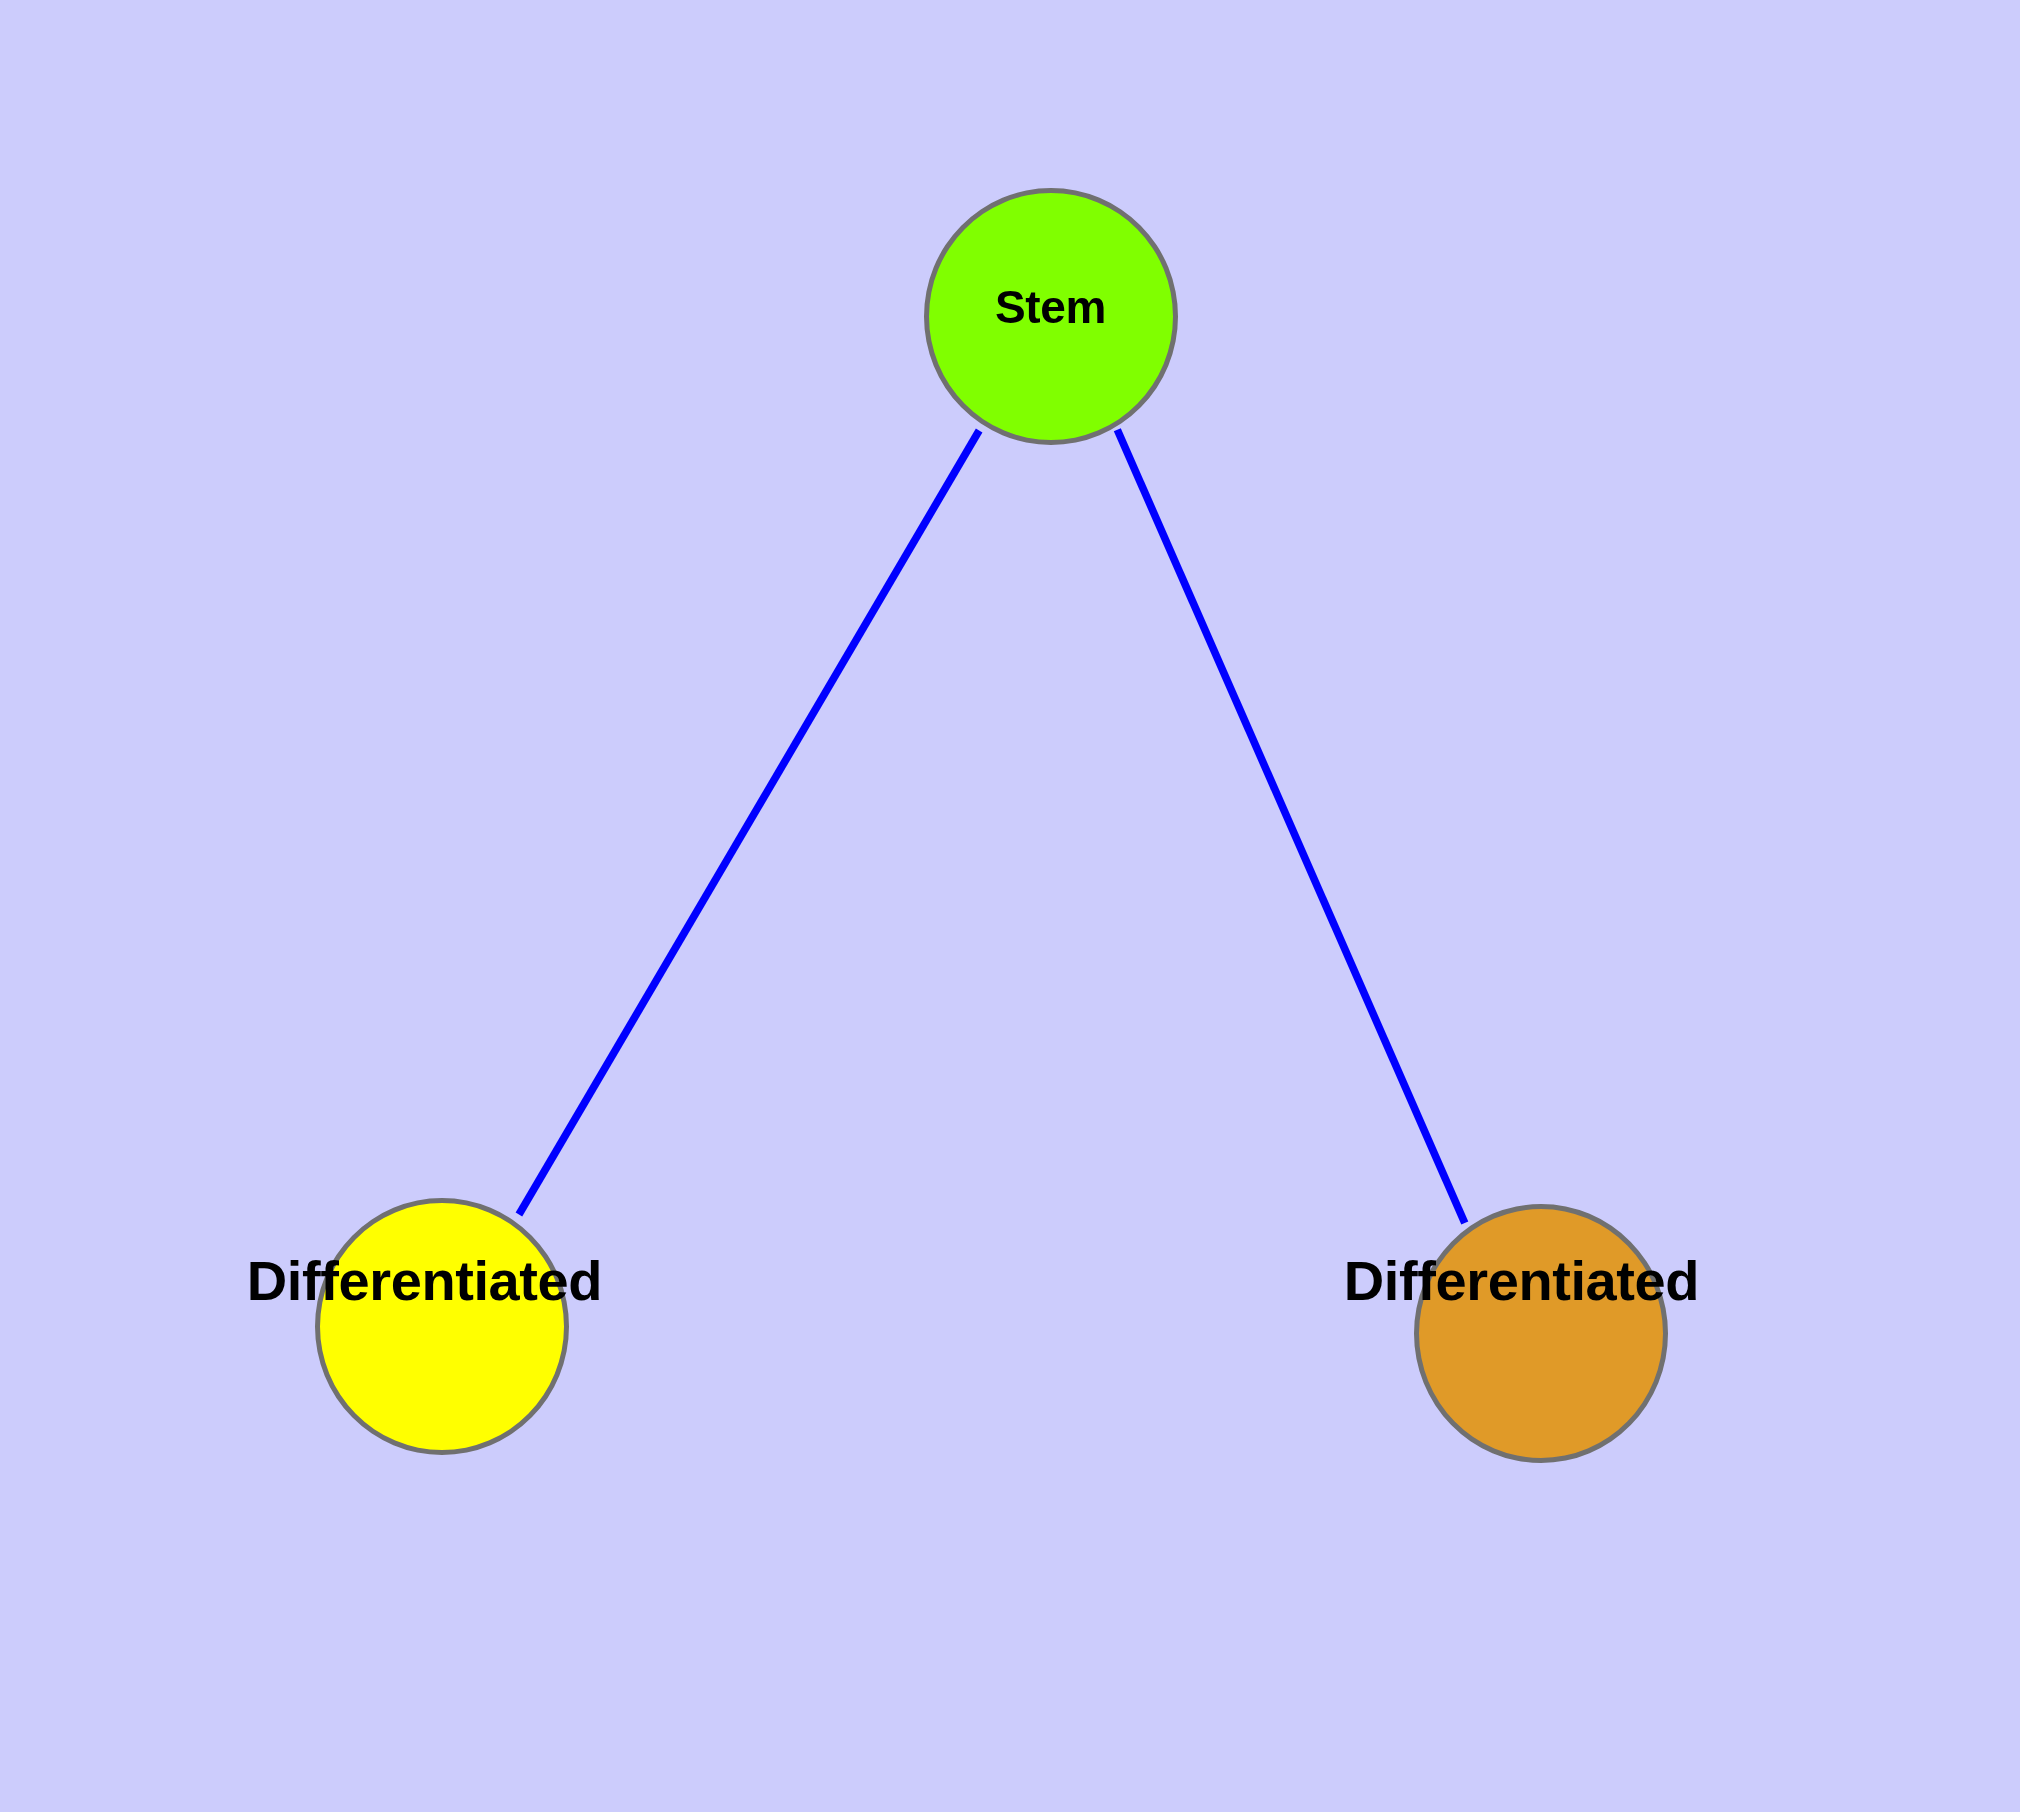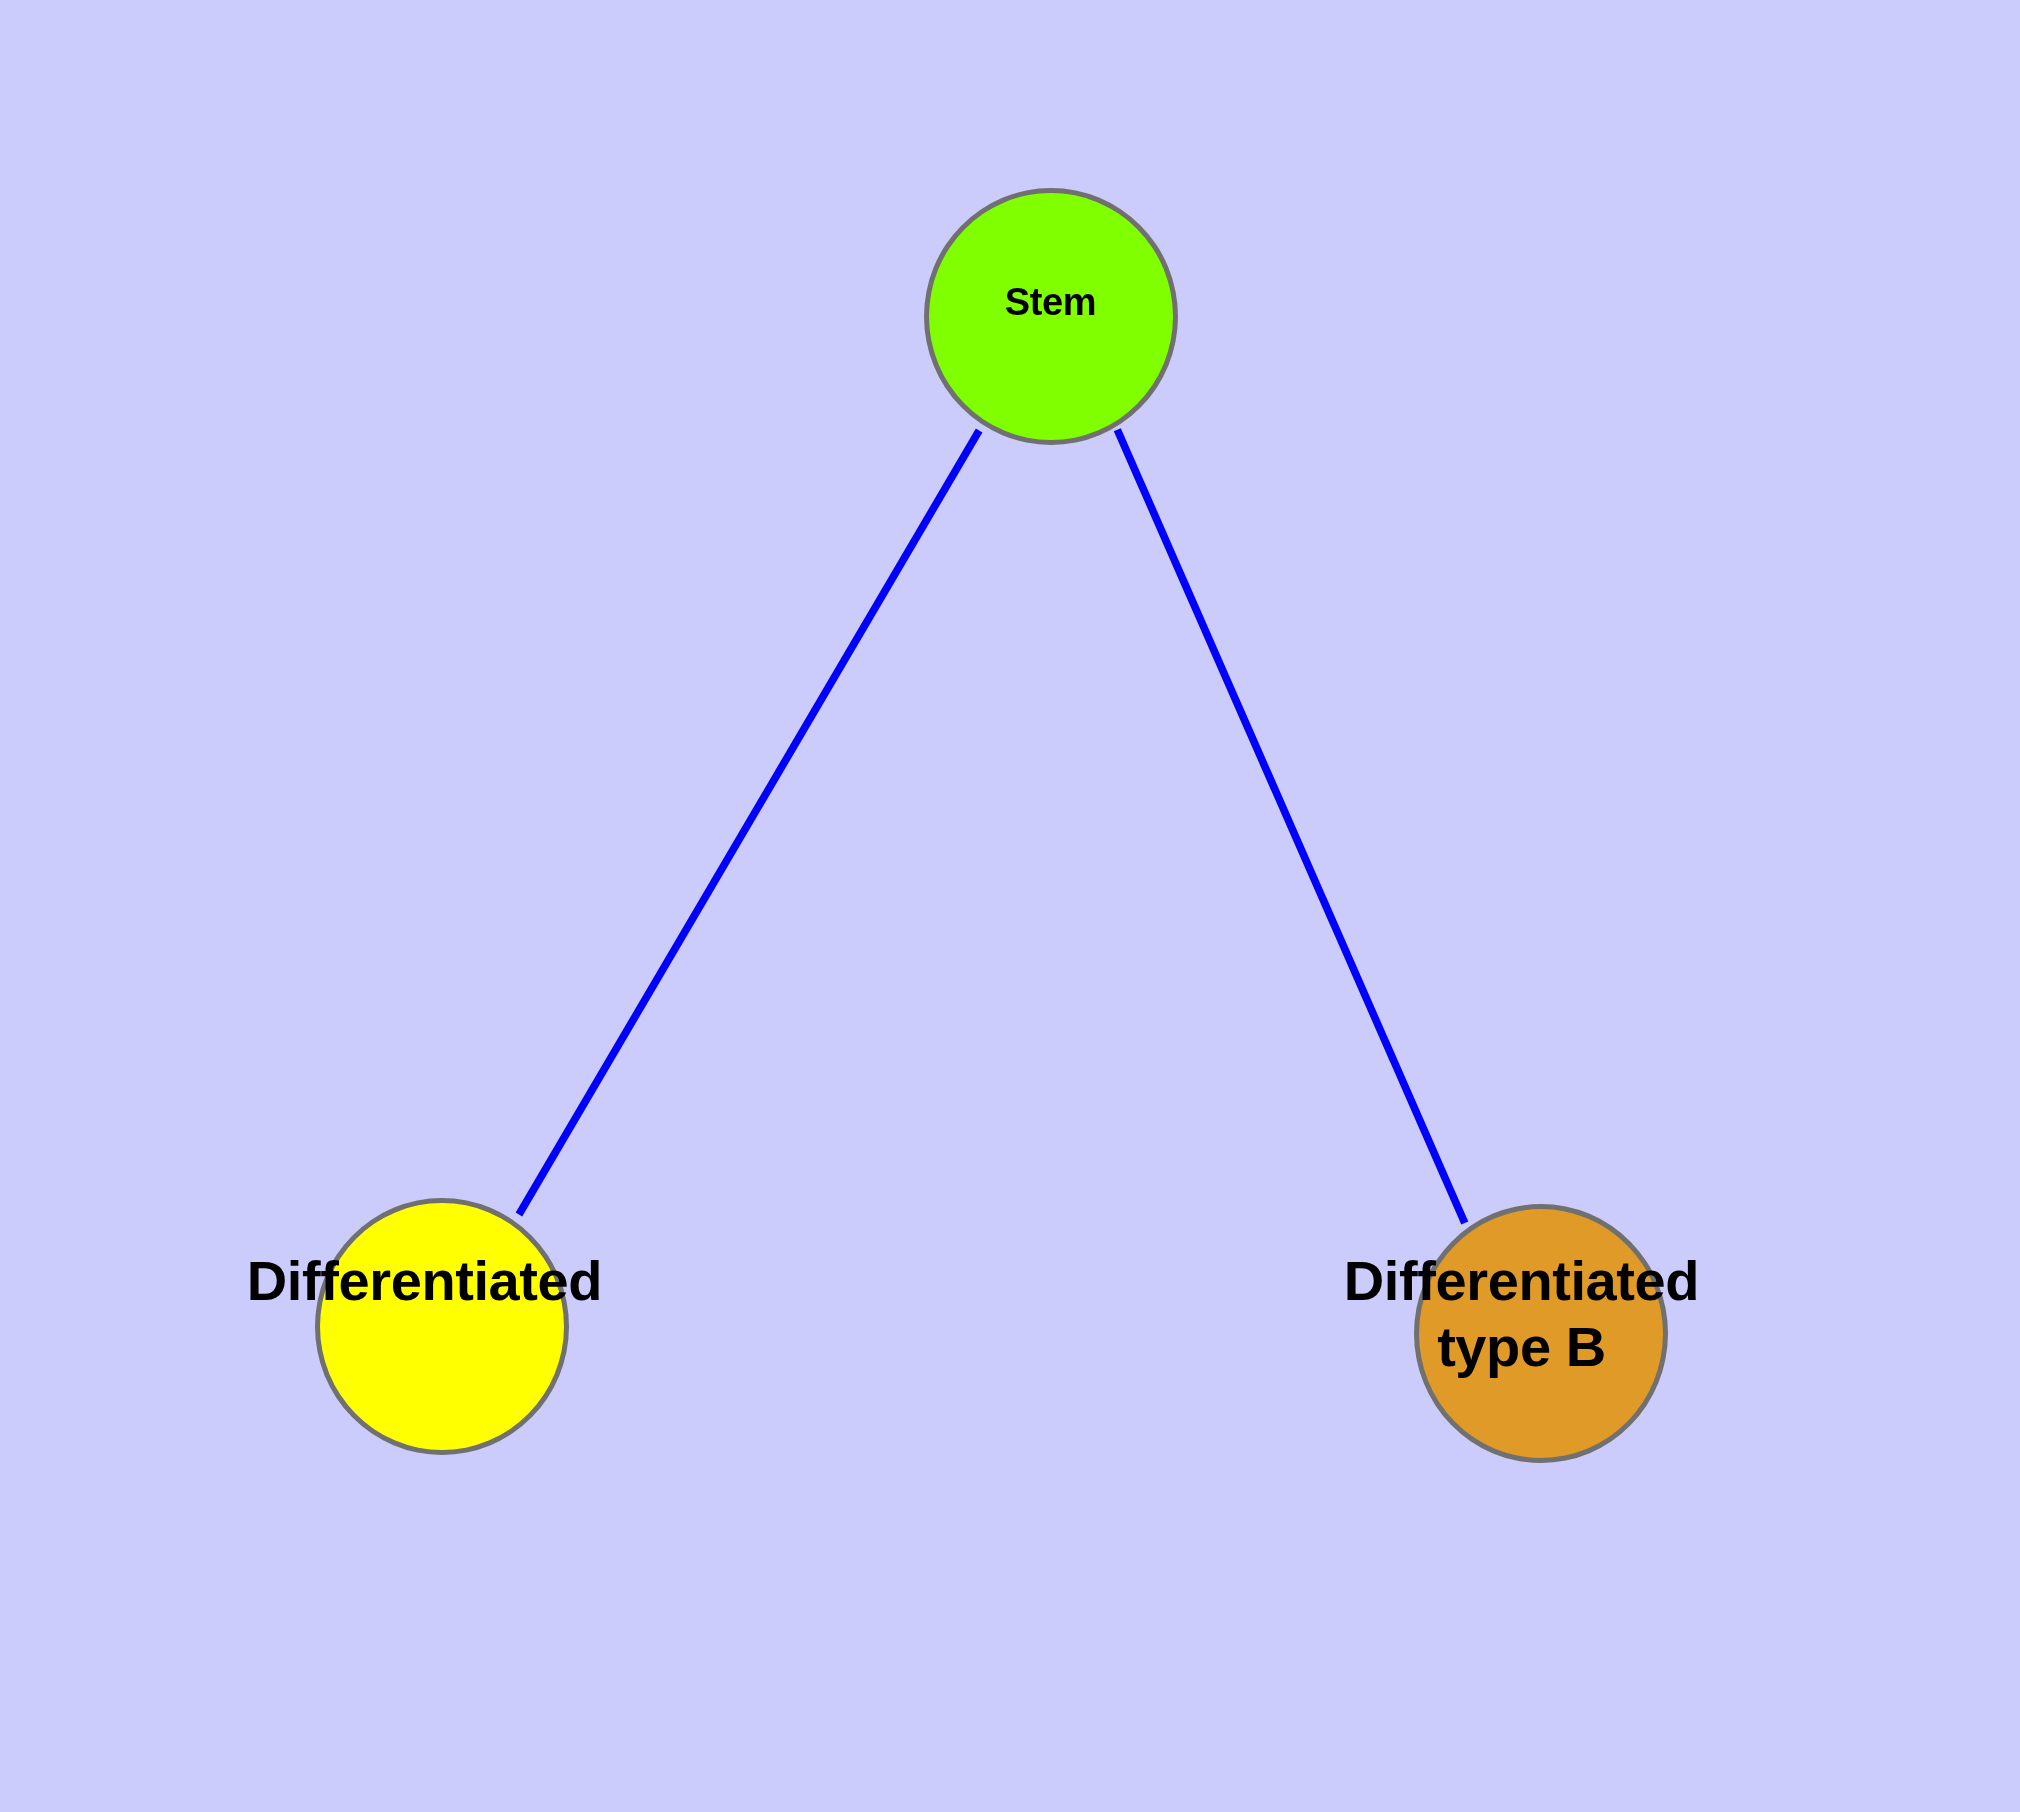--- a/index.html
+++ b/index.html
@@ -56,21 +56,21 @@
     font-weight: bold;
     text-align: center;
     line-height: 1.18;
     white-space: nowrap;
     letter-spacing: -0.4px;
   }
   #label-stem {
     left: 796px;
     top: 280px;
     width: 509px;
-    font-size: 38px;
+    font-size: 46px;
     text-align: center;
   }
   #label-diff-a {
     left: 170px;
     top: 1248px;
     width: 509px;
     font-size: 56px;
   }
   #label-diff-b {
     left: 1267px;
@@ -99,17 +99,16 @@
   <div id="label-stem" class="node-label">
     <span class="label-line">Stem</span>
   </div>
 
   <div id="label-diff-a" class="node-label">
     <span class="label-line">Differentiated</span>
   </div>
 
   <div id="label-diff-b" class="node-label">
     <span class="label-line">Differentiated</span>
-    <span class="label-line">type B</span>
   </div>
 
 </div>
 
 
 </body></html>

